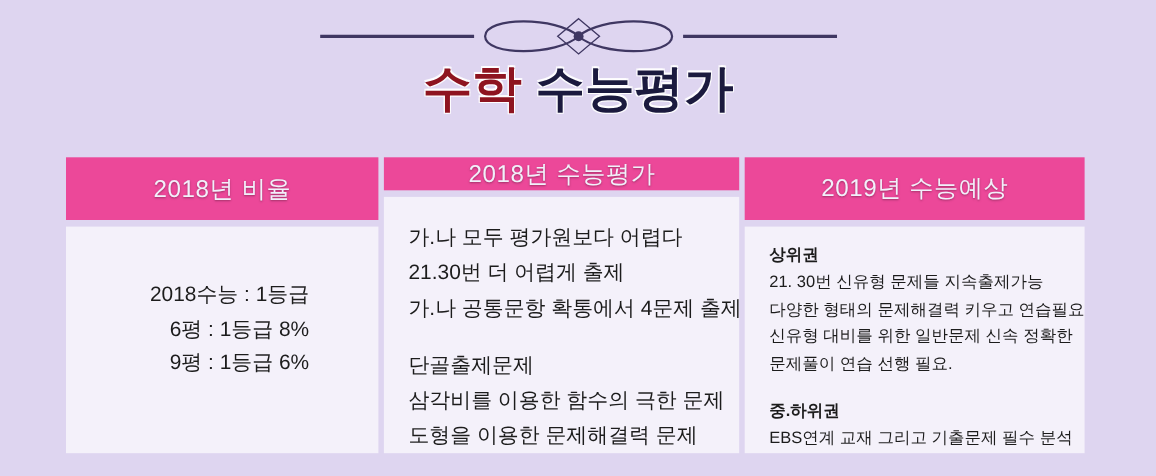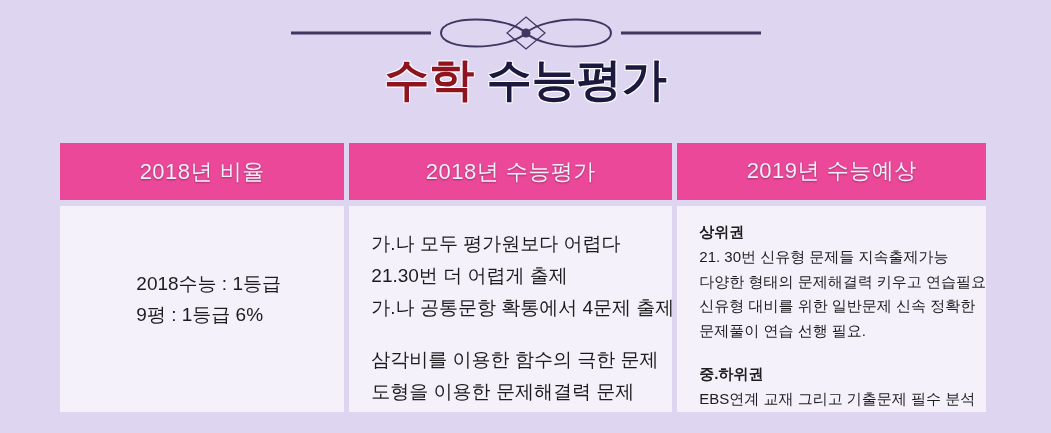--- a/index.html
+++ b/index.html
@@ -86,21 +86,21 @@
     background: #f4f1fa;
     color: #1c1c1c;
     box-sizing: border-box;
   }
 
   
   .body-1 {
     display: flex;
     align-items: center;
     justify-content: center;
-    text-align: left;
+    text-align: right;
     padding-left: 13px;
   }
   .body-1 .lines {
     font-size: 19px;
     line-height: 1.62;
     padding-bottom: 18px;
   }
 
   
   .body-2 {
@@ -137,34 +137,36 @@
   <span class="t-red">수학</span><span>&nbsp;</span><span class="t-navy">수능평가</span>
 </div>
 
 <div class="table">
 
   <div class="col col-1">
     <div class="col-head">2018년 비율</div>
     <div class="col-body body-1">
       <div class="lines">
         <span class="line">2018수능 : 1등급</span>
+        <span class="line">6평 : 1등급 8%</span>
         <span class="line">9평 : 1등급 6%</span>
       </div>
     </div>
   </div>
 
   <div class="col col-2">
     <div class="col-head">2018년 수능평가</div>
     <div class="col-body body-2">
       <div class="para">
         <span class="line">가.나 모두 평가원보다 어렵다</span>
         <span class="line">21.30번 더 어렵게 출제</span>
         <span class="line">가.나 공통문항 확통에서 4문제 출제</span>
       </div>
       <div class="para">
+        <span class="line">단골출제문제</span>
         <span class="line">삼각비를 이용한 함수의 극한 문제</span>
         <span class="line">도형을 이용한 문제해결력 문제</span>
       </div>
     </div>
   </div>
 
   <div class="col col-3">
     <div class="col-head">2019년 수능예상</div>
     <div class="col-body body-3">
       <div class="para">

